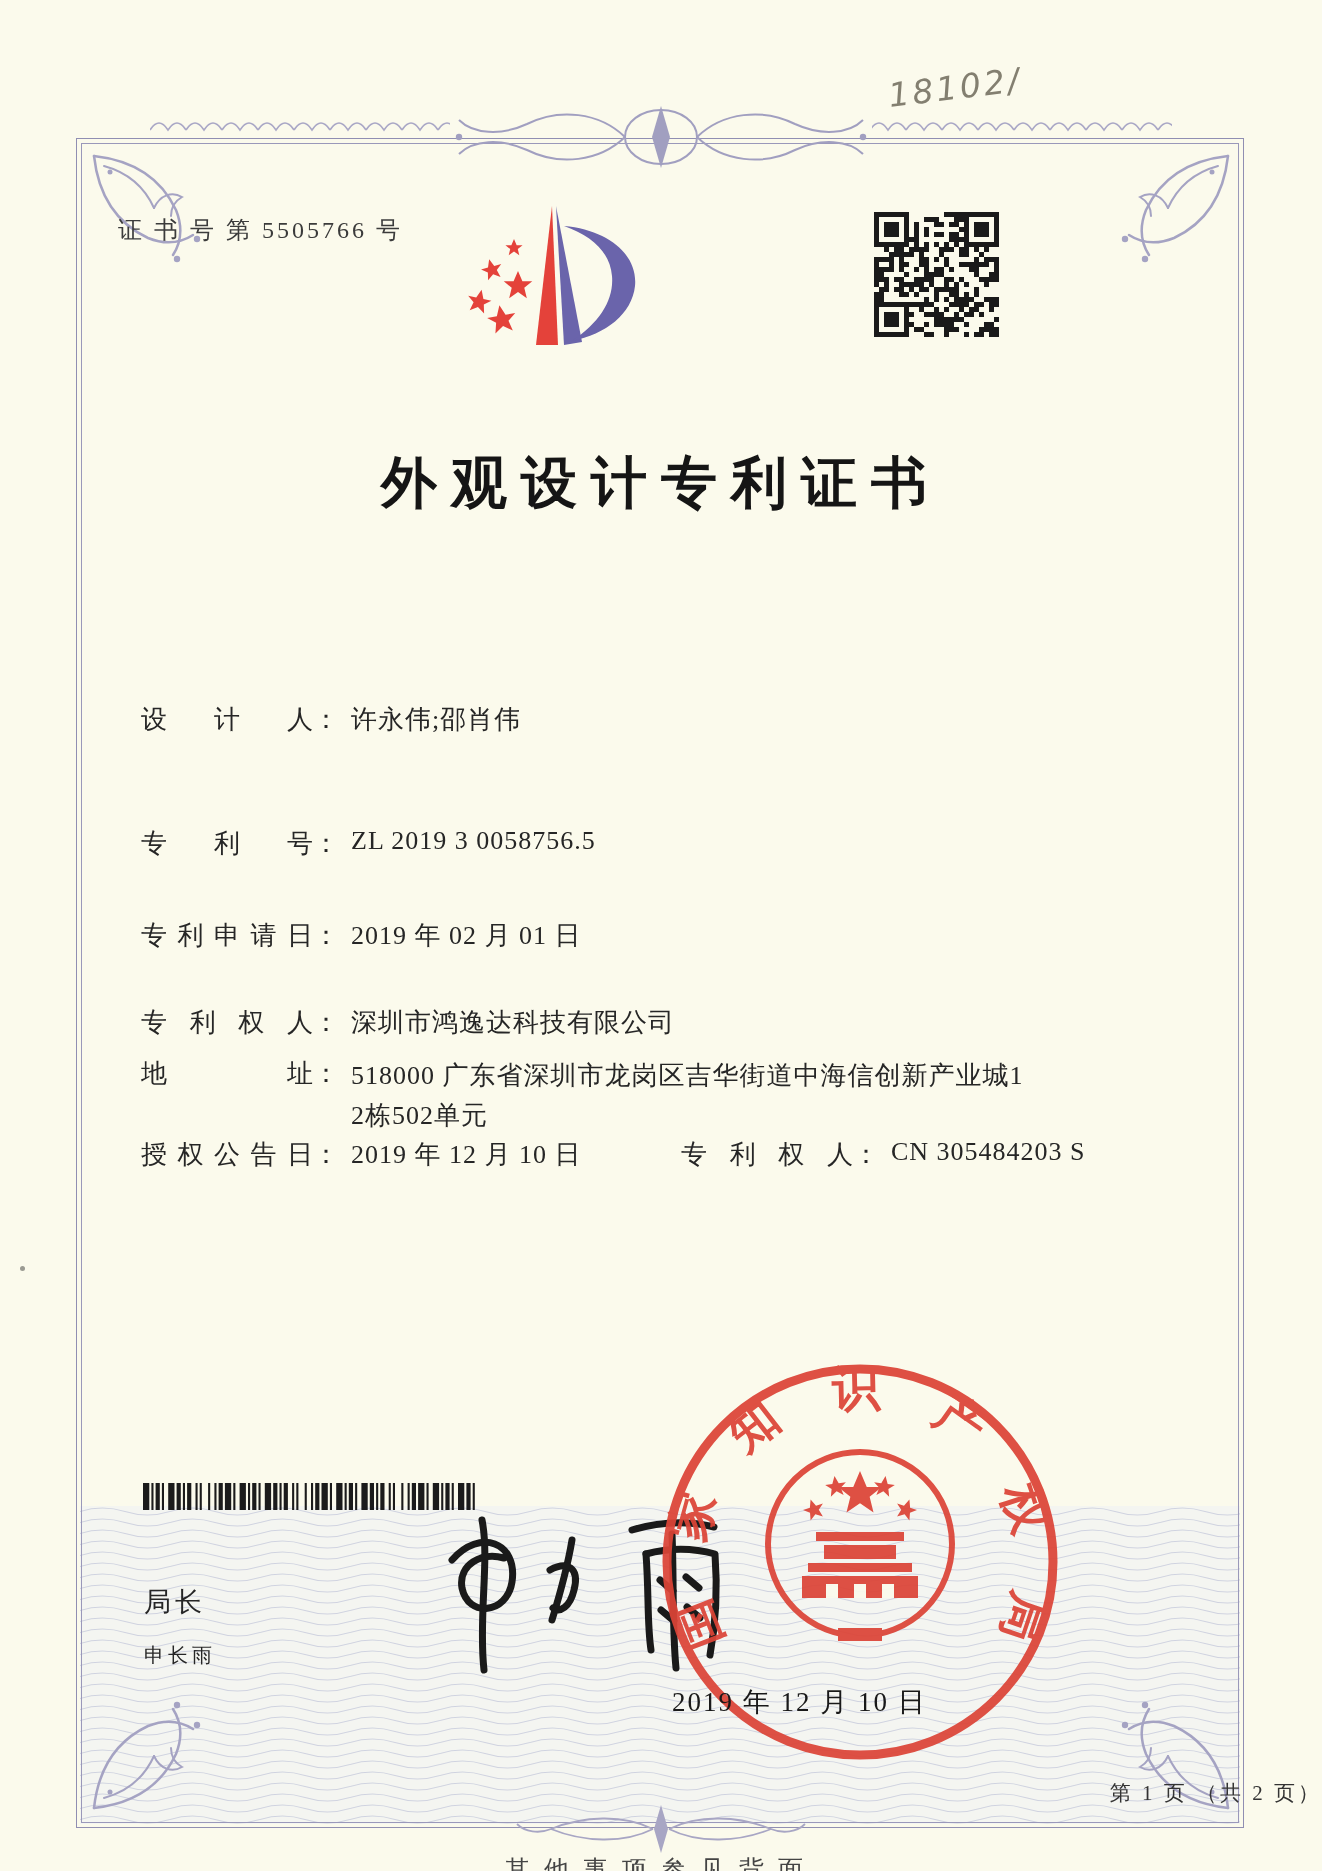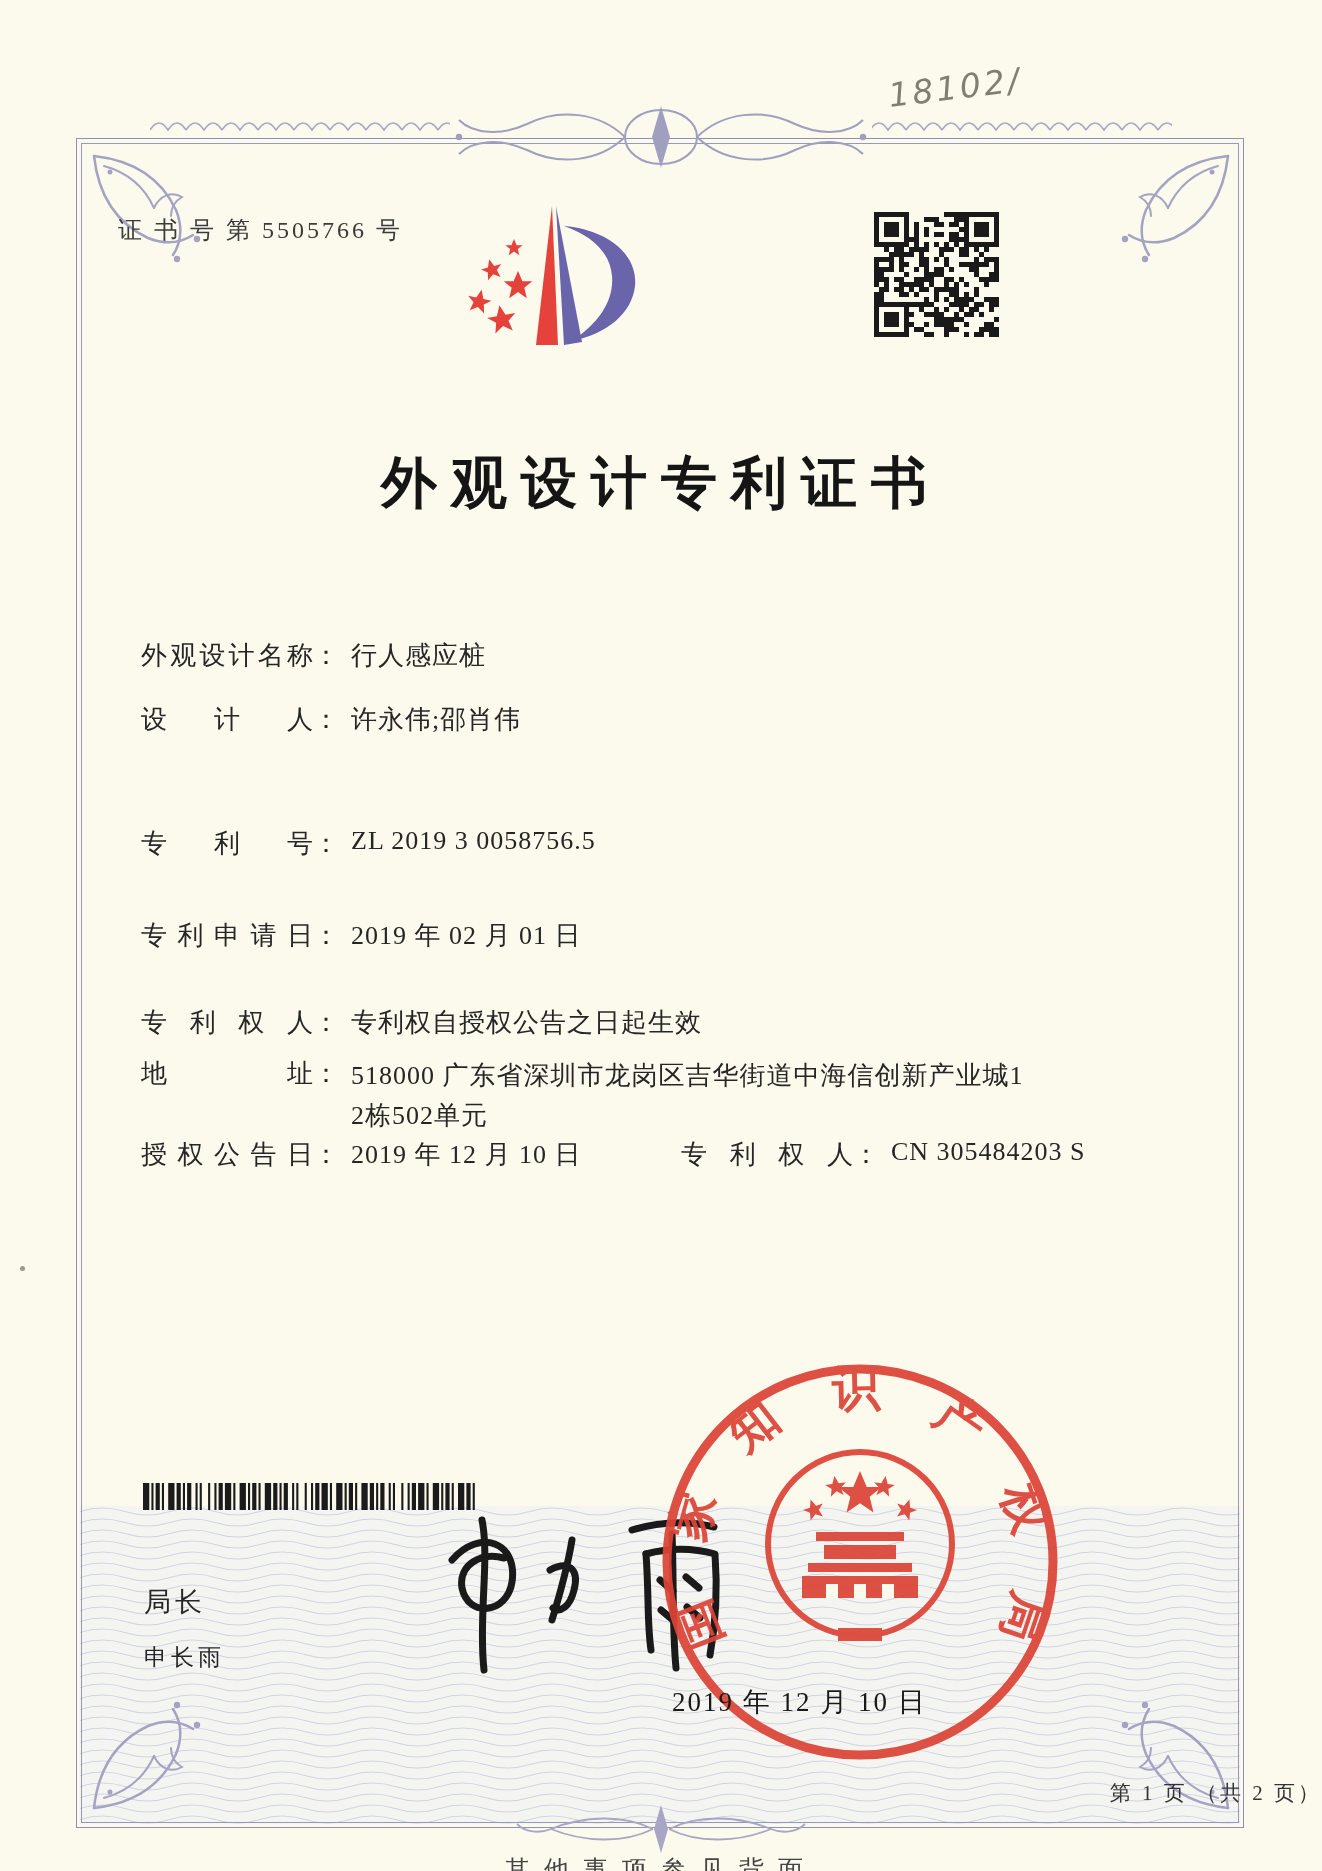--- a/index.html
+++ b/index.html
@@ -44,21 +44,21 @@
   .fval{margin-left:12px;vertical-align:top;letter-spacing:1px;}
   .addrval{display:inline-block;line-height:40px;letter-spacing:1px;}
   .grant2{position:absolute;left:540px;top:0;}
   
   .bodytext{
     left:131px;top:1172px;width:1066px;
     font-size:24.5px;line-height:46px;text-align:justify;color:#222;
   }
   .bodytext p{margin:0;text-indent:2em;}
   .director-title{left:144px;top:1584px;font-size:27px;letter-spacing:4px;}
-  .director-name{left:144px;top:1642px;font-size:23px;letter-spacing:4px;}
+  .director-name{left:144px;top:1642px;font-size:20px;letter-spacing:4px;}
   .seal-date{left:672px;top:1684px;font-size:27px;letter-spacing:2px;color:#191919;z-index:6;}
   .footer{left:0;top:1779px;width:100%;text-align:right;font-size:21px;letter-spacing:3px;color:#333;}
   .glimpse{
     left:0;top:1853px;width:100%;height:18px;overflow:hidden;
     text-align:center;font-size:25px;letter-spacing:14px;color:#444;
   }
   .speck{left:20px;top:1266px;width:5px;height:5px;border-radius:50%;background:#9a9a92;}
   .z1{z-index:1}.z2{z-index:2}.z3{z-index:3}.z5{z-index:5}
 </style>
 </head>
@@ -402,34 +402,31 @@
         <rect x="90" y="120" width="5" height="5" fill="#1a1a1a"></rect>
         <rect x="100" y="120" width="5" height="5" fill="#1a1a1a"></rect>
         <rect x="105" y="120" width="5" height="5" fill="#1a1a1a"></rect>
         <rect x="115" y="120" width="5" height="5" fill="#1a1a1a"></rect>
         <rect x="120" y="120" width="5" height="5" fill="#1a1a1a"></rect>
       </g>
   </svg>
 
   <h1 class="abs title z3">外观设计专利证书</h1>
 
-  <div class="frow z3" style="top:638px">
-    <span class="flabel">外观设计名称</span><span class="fcolon">：</span><span class="fval">行人感应桩</span>
-  </div>
   <div class="frow z3" style="top:702px">
     <span class="flabel">设计人</span><span class="fcolon">：</span><span class="fval">许永伟;邵肖伟</span>
   </div>
   <div class="frow z3" style="top:826px">
     <span class="flabel">专利号</span><span class="fcolon">：</span><span class="fval">ZL 2019 3 0058756.5</span>
   </div>
   <div class="frow z3" style="top:918px">
     <span class="flabel">专利申请日</span><span class="fcolon">：</span><span class="fval">2019 年 02 月 01 日</span>
   </div>
   <div class="frow z3" style="top:1005px">
-    <span class="flabel">专利权人</span><span class="fcolon">：</span><span class="fval">专利权自授权公告之日起生效</span>
+    <span class="flabel">专利权人</span><span class="fcolon">：</span><span class="fval">深圳市鸿逸达科技有限公司</span>
   </div>
   <div class="frow z3" style="top:1056px">
     <span class="flabel">地址</span><span class="fcolon">：</span><span class="fval addrval"><span>518000 广东省深圳市龙岗区吉华街道中海信创新产业城1</span><br><span>2栋502单元</span></span>
   </div>
   <div class="frow z3" style="top:1137px">
     <span class="flabel">授权公告日</span><span class="fcolon">：</span><span class="fval">2019 年 12 月 10 日</span>
     <span class="grant2">
       <span class="flabel">专利权人</span><span class="fcolon">：</span><span class="fval">CN 305484203 S</span>
     </span>
   </div>

